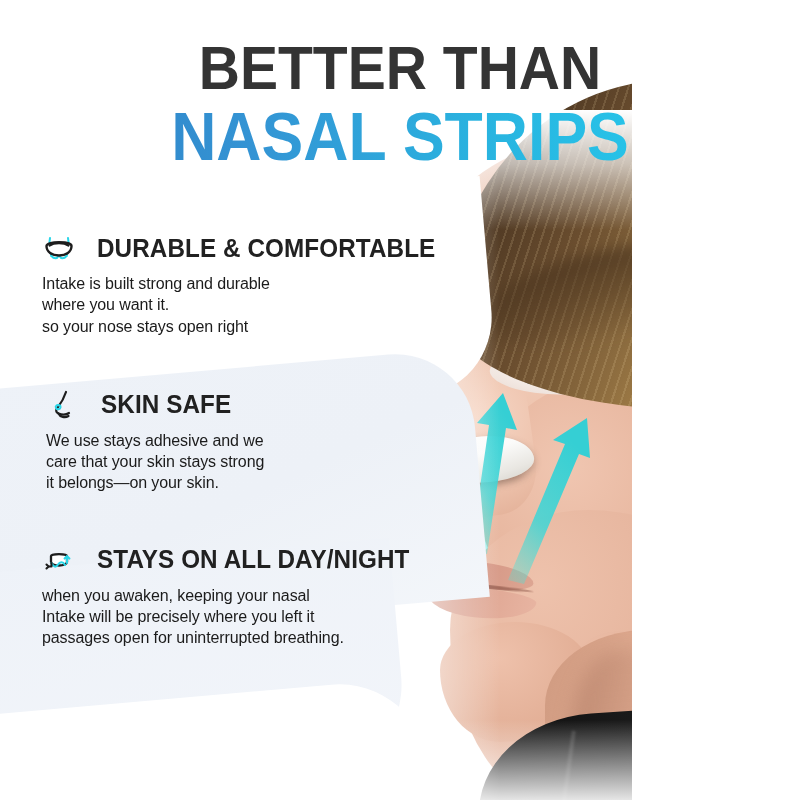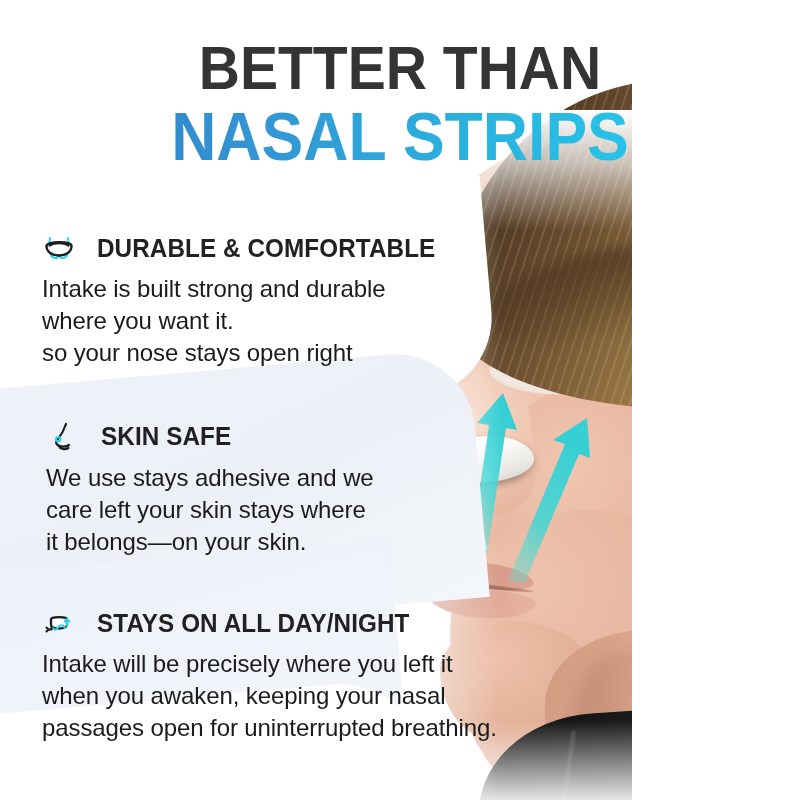--- a/index.html
+++ b/index.html
@@ -480,21 +480,21 @@
     font-size: 25px;
     font-weight: 700;
     color: #212121;
     letter-spacing: .1px;
     white-space: nowrap;
     transform: scaleX(.97);
     transform-origin: left center;
   }
   .feature-body {
     font-family: "Liberation Sans", sans-serif;
-    font-size: 24px;
+    font-size: 16px;
     line-height: 1.33;
     font-weight: 400;
     color: #1b1b1b;
     max-width: 420px;
     letter-spacing: -.1px;
   }
   .feature-body .bl { display: block; white-space: nowrap; }
 </style>
 </head>
 <body>
@@ -600,38 +600,38 @@
       <div class="feature-head">
         <svg class="feature-icon" viewBox="0 0 34 32">
           <path d="M20 3 C18 9 16 13 12 18 C9.5 21 9.5 23 12.5 24.5 C16 26 20 26 23 24" fill="none" stroke="#1d1d1d" stroke-width="2.2" stroke-linecap="round" stroke-linejoin="round"></path>
           <path d="M12.5 24.5 C14 28 19 29 22.5 27" fill="none" stroke="#1d1d1d" stroke-width="2.2" stroke-linecap="round"></path>
           <path d="M13.5 16.5 C11 15 9 17 10 19 C11 21 14 20.5 14.5 18.5 C15 16.5 13 15.5 12 16.5" fill="none" stroke="#2ad6e8" stroke-width="2" stroke-linecap="round" stroke-linejoin="round"></path>
         </svg>
         <div class="feature-title">SKIN SAFE</div>
       </div>
       <div class="feature-body">
         <span class="bl">We use stays adhesive and we</span>
-        <span class="bl">care left your skin stays where</span>
+        <span class="bl">care that your skin stays strong</span>
         <span class="bl">it belongs—on your skin.</span>
       </div>
     </div>
 
     <div class="feature f3">
       <div class="feature-head">
         <svg class="feature-icon" viewBox="0 0 34 32">
           <path d="M9 12 C9 9.5 25 9.5 25 12 L25 18 C25 20 21.5 21.5 17 21.5 C12.5 21.5 9 20 9 18 Z" fill="#ffffff" stroke="#1d1d1d" stroke-width="2.3" stroke-linejoin="round"></path>
           <path d="M9.5 19 C11.5 23.5 14 23.5 16 20.5 C18 17.5 21 17.5 23 21" fill="none" stroke="#2ad6e8" stroke-width="2.1" stroke-linecap="round" stroke-linejoin="round"></path>
           <path d="M9.5 19 L9.5 22.5 L6.5 22.5" fill="none" stroke="#1d1d1d" stroke-width="2.1" stroke-linecap="round" stroke-linejoin="round"></path>
           <path d="M4.5 20.5 L6.5 22.5 L4.5 24.5" fill="none" stroke="#1d1d1d" stroke-width="2.1" stroke-linecap="round" stroke-linejoin="round"></path>
           <path d="M25 19 L25 12.5" fill="none" stroke="#2ad6e8" stroke-width="2.1" stroke-linecap="round"></path>
           <path d="M22.6 14.6 L25 12.2 L27.4 14.6" fill="none" stroke="#2ad6e8" stroke-width="2.1" stroke-linecap="round" stroke-linejoin="round"></path>
         </svg>
         <div class="feature-title">STAYS ON ALL DAY/NIGHT</div>
       </div>
       <div class="feature-body">
+        <span class="bl">when you awaken, keeping your nasal</span>
         <span class="bl">Intake will be precisely where you left it</span>
-        <span class="bl">when you awaken, keeping your nasal</span>
         <span class="bl">passages open for uninterrupted breathing.</span>
       </div>
     </div>
 
   </div>
 </div>
 
 </body></html>

